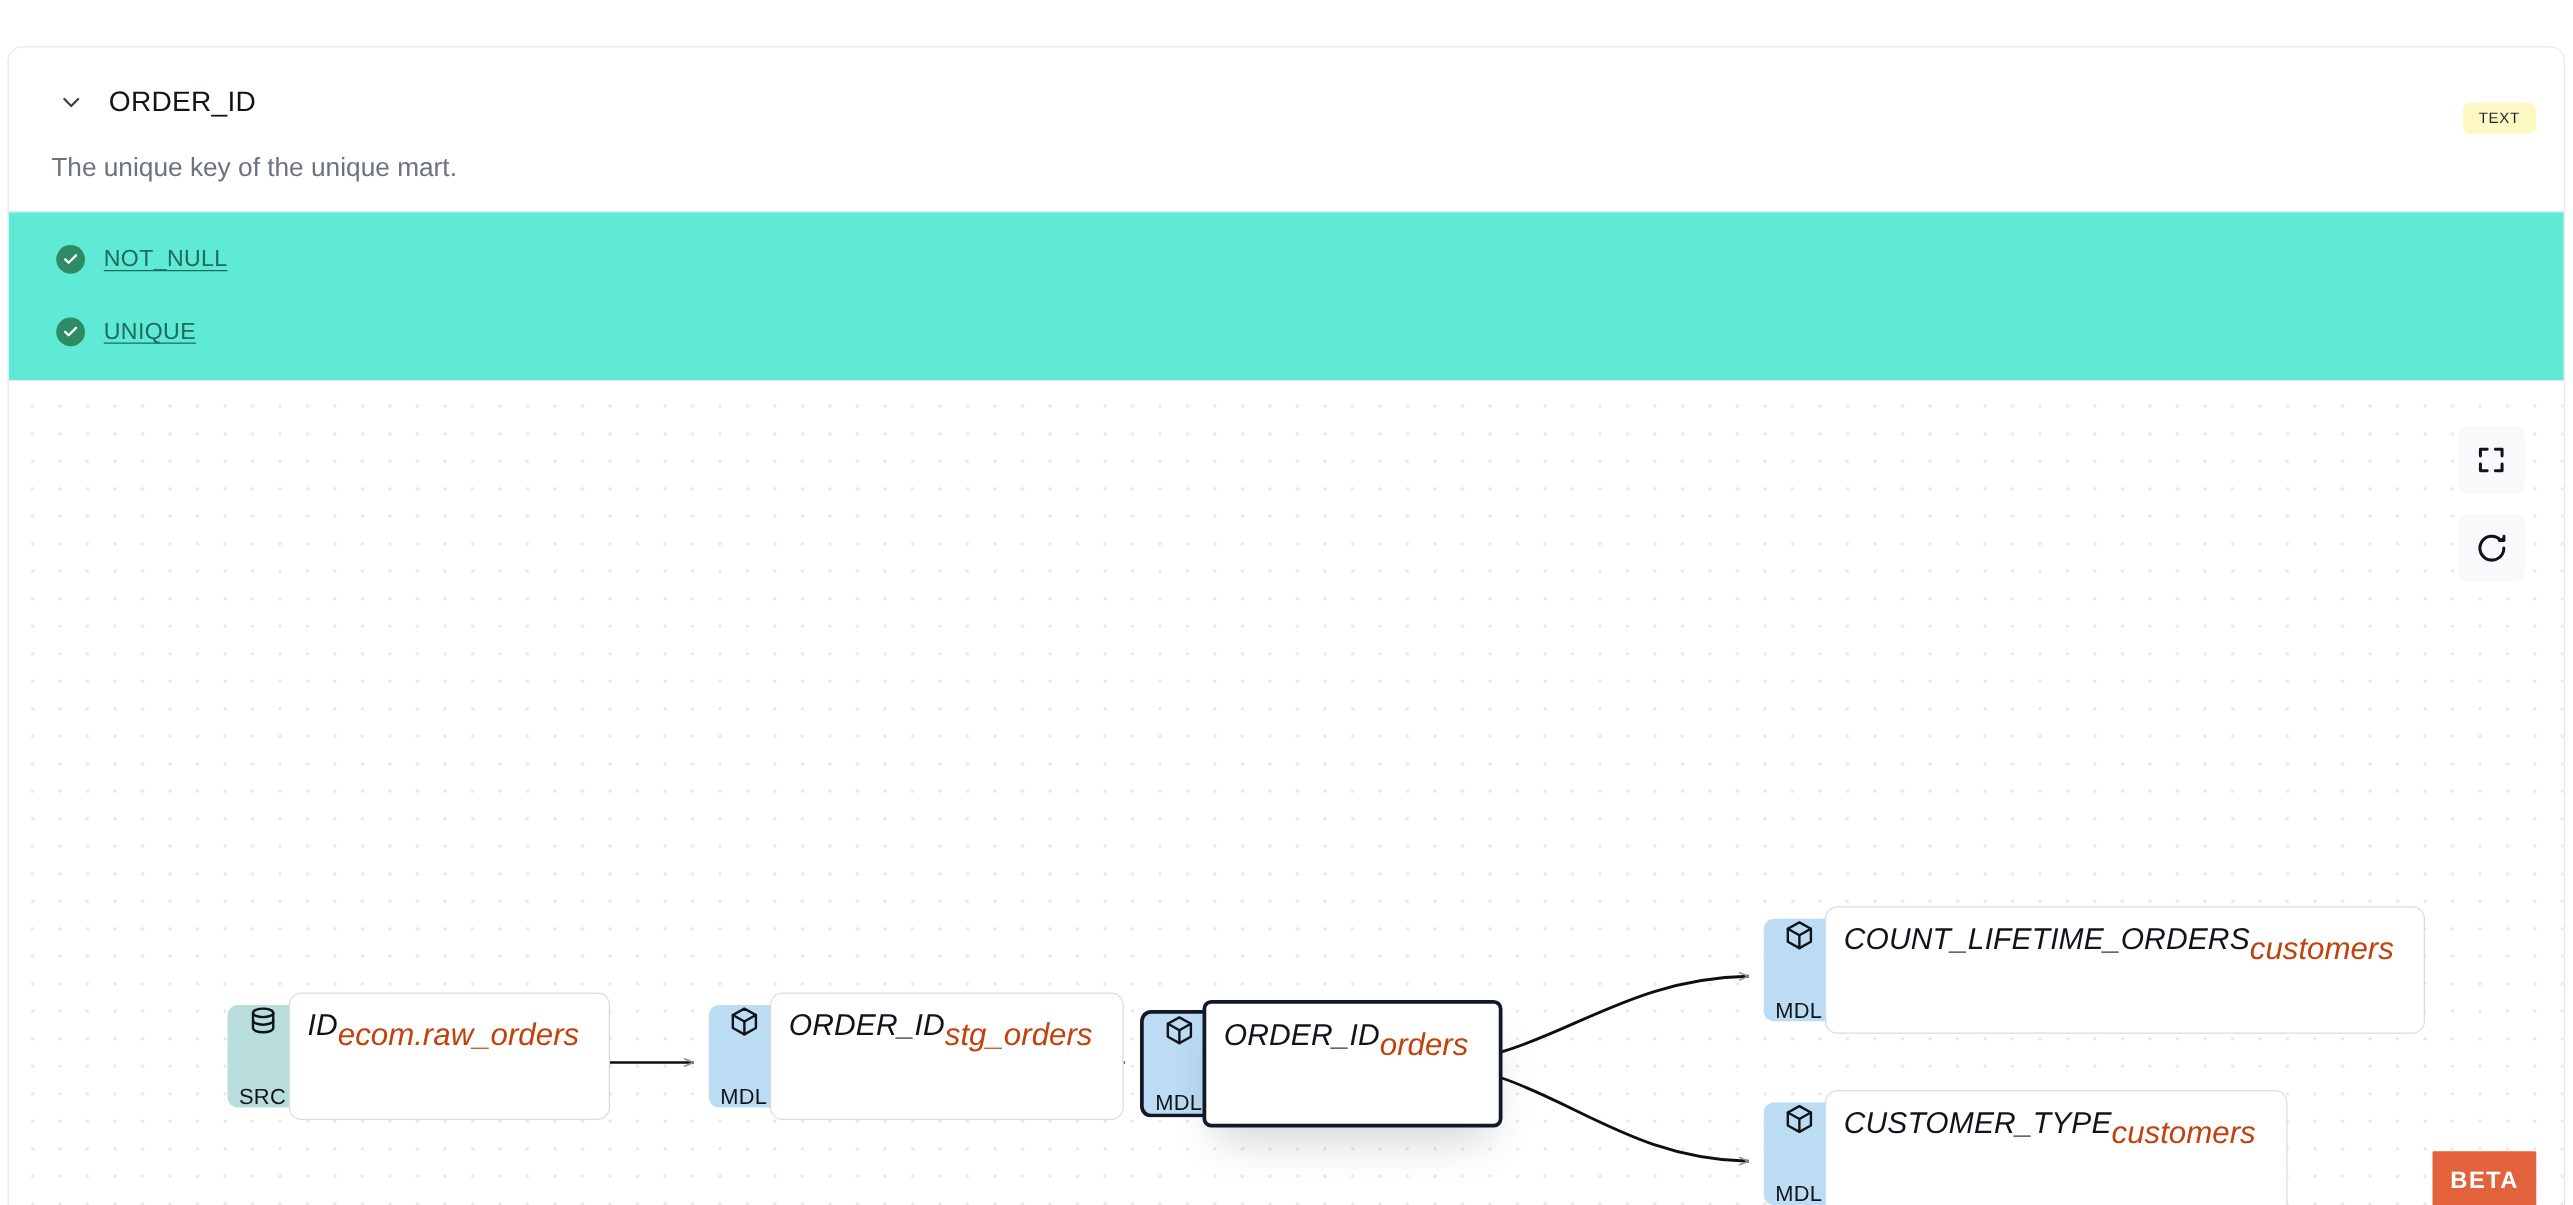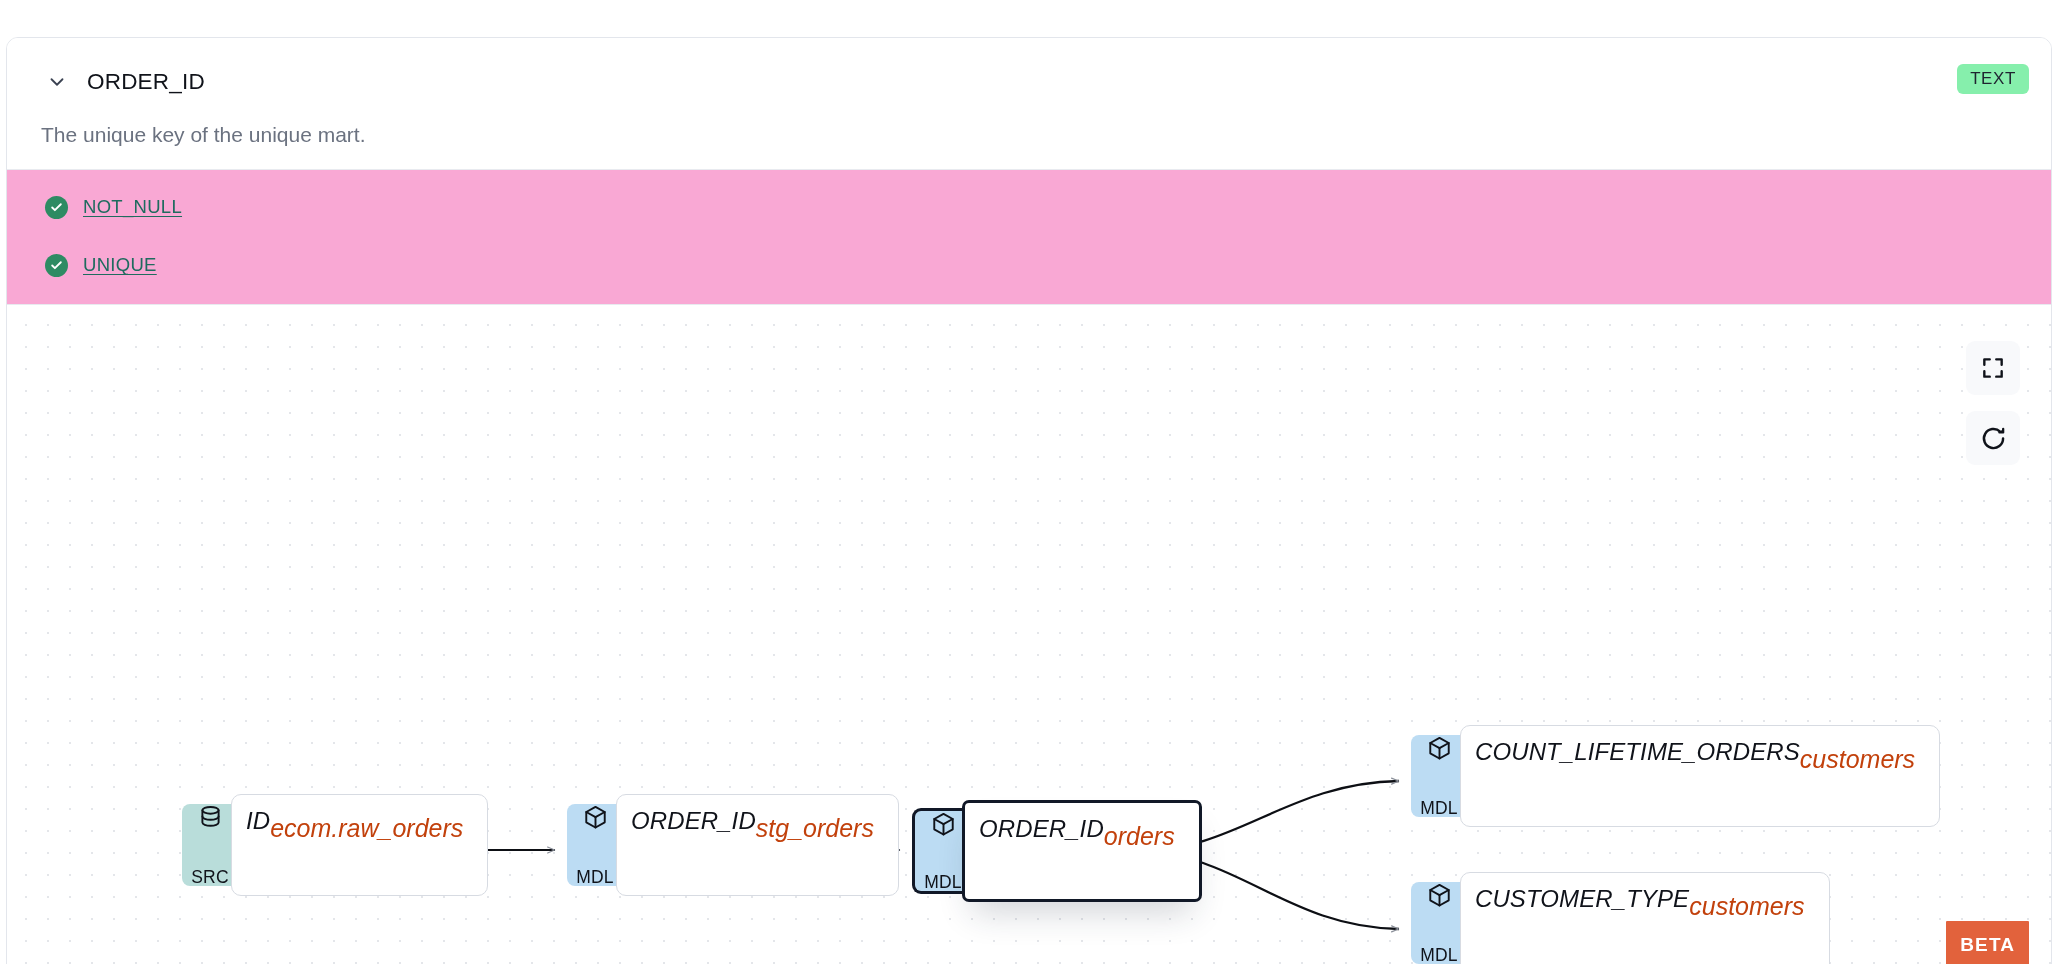--- a/index.html
+++ b/index.html
@@ -67,44 +67,44 @@
     font-weight: 400;
     color: #10131a;
     letter-spacing: 0.2px;
     white-space: nowrap;
     margin-left: 8px;
   }
 
   .type-badge {
     position: absolute;
     right: 22px;
-    top: 26px;
-    background: #86efac;
+    top: 44px;
+    background: #fef9c3;
     color: #1f2430;
-    font-size: 17px;
+    font-size: 12px;
     letter-spacing: 0.6px;
     padding: 6px 13px 7px;
     border-radius: 6px;
     line-height: 1;
     white-space: nowrap;
   }
 
   .description {
     position: absolute;
     left: 34px;
     top: 85px;
     font-size: 21px;
     color: #6b7280;
     white-space: nowrap;
   }
 
   
   .tests {
     position: relative;
-    background: #f9a8d4;
+    background: #5eead4;
     border-top: 1px solid #e8eaef;
     border-bottom: 1px solid #e8eaef;
     height: 136px;
     padding: 0;
   }
 
   .test-row {
     position: absolute;
     left: 38px;
     display: flex;

